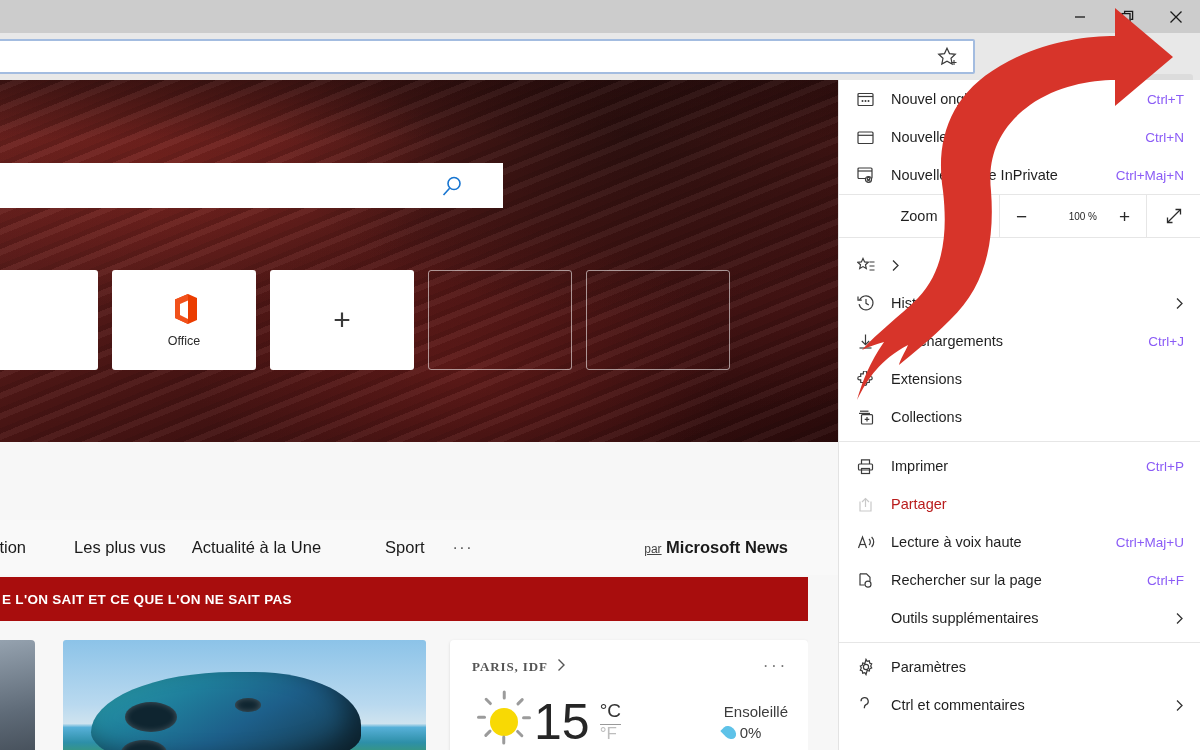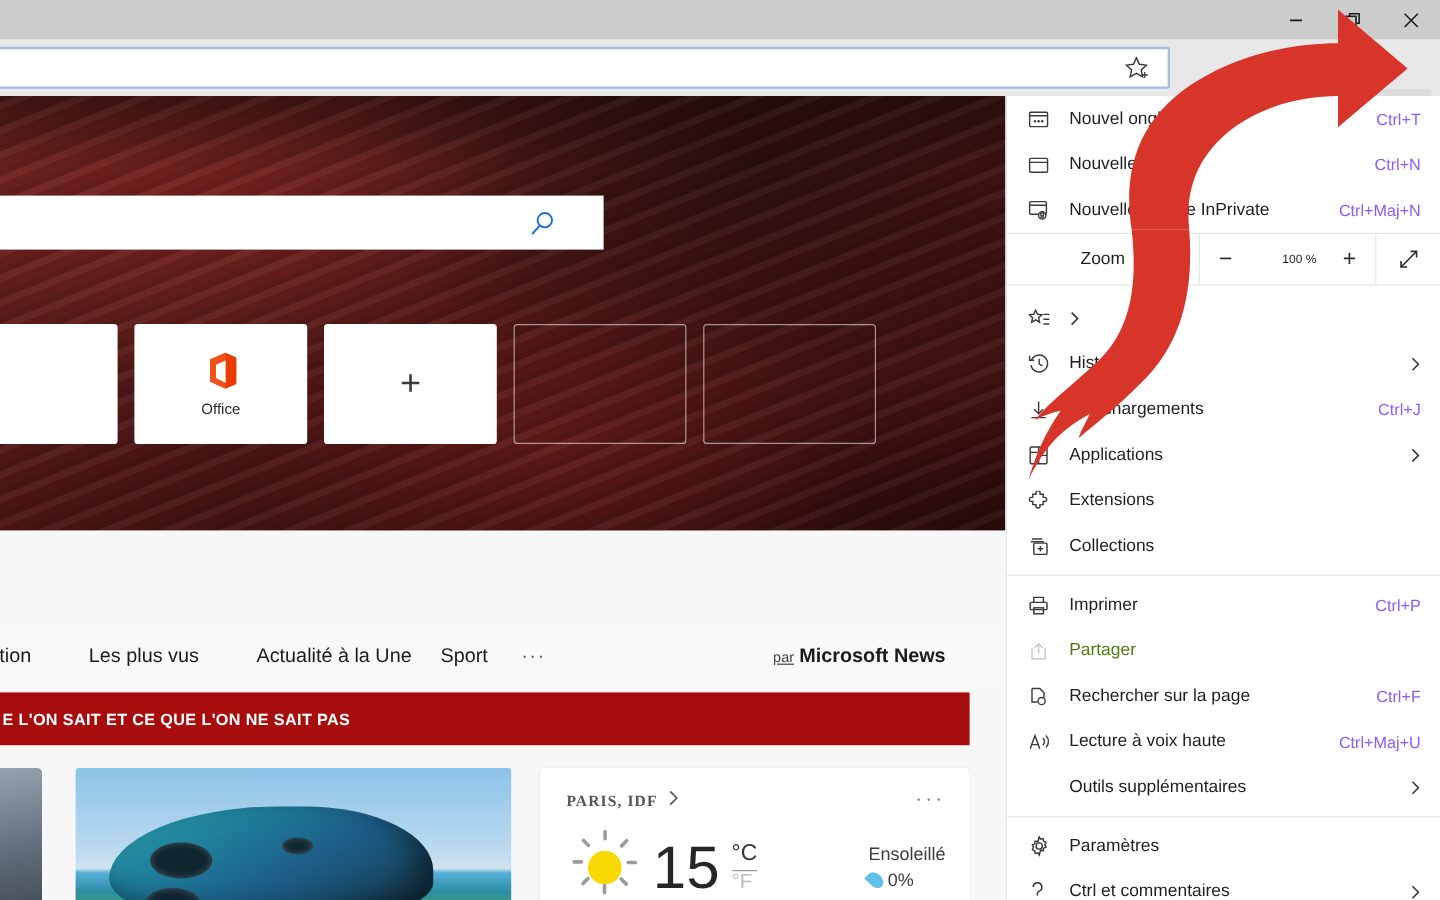--- a/index.html
+++ b/index.html
@@ -150,21 +150,21 @@
     box-shadow: 0 1px 3px rgba(0,0,0,.13);
   }
   .wc-top { display: flex; align-items: center; padding: 18px 20px 0 22px; font-family: Liberation Serif, serif; }
   .wc-city { font-size: 13px; letter-spacing: .9px; color: #555; font-weight: 600; }
   .wc-chev { margin-left: 8px; color: #555; }
   .wc-dots { margin-left: auto; color: #767676; font-size: 16px; letter-spacing: 3px; }
   .wc-body { display: flex; align-items: center; padding: 18px 20px 0 26px; }
   .sun { width: 56px; height: 56px; position: relative; flex: 0 0 auto; }
   .sun-core { position: absolute; left: 14px; top: 14px; width: 28px; height: 28px; border-radius: 50%; background: #f8d904; }
   .sun-ray { position: absolute; left: 50%; top: 50%; width: 2.5px; height: 9px; background: #9b9b9b; border-radius: 2px; transform-origin: 50% 0; }
-  .wc-temp { font-size: 50px; color: #262626; font-weight: 300; line-height: 1; margin-left: 12px; }
+  .wc-temp { font-size: 50px; color: #262626; font-weight: 300; line-height: 1; margin-left: 2px; }
   .wc-unit { margin-left: 10px; display: flex; flex-direction: column; line-height: 1.1; }
   .wc-unit .c { font-size: 19px; color: #333; border-bottom: 1.5px solid #999; padding-bottom: 2px; }
   .wc-unit .f { font-size: 17px; color: #bdbdbd; }
   .wc-right { margin-left: auto; text-align: left; }
   .wc-cond { font-size: 15px; color: #3c3c3c; }
   .wc-hum { font-size: 15px; color: #3c3c3c; margin-top: 4px; display: flex; align-items: center; gap: 5px; }
   .drop { width: 11px; height: 15px; background: #5ec2e8; border-radius: 0 50% 50% 50%; transform: rotate(-45deg); display:inline-block; }
   .page-right-edge{
     position:absolute; left:808px; top:550px; width:30px; height:200px; background:#f7f7f7;
   }
@@ -174,21 +174,21 @@
     position: absolute; left: 838px; top: 80px; width: 362px; height: 670px;
     background: #ffffff;
     border-left: 1px solid #e3e3e3;
     z-index: 20;
   }
   .mi {
     height: 38px; display: flex; align-items: center;
     padding: 0 16px 0 18px;
     font-size: 14.5px; color: #1f1f1f;
   }
-  .mi.disabled { color: #4d7c0f; }
+  .mi.disabled { color: #b91c1c; }
   .mi .ico { width: 34px; flex: 0 0 34px; display: flex; align-items: center; color: #3b3b3b; }
   .mi.disabled .ico { color: #c9c9c9; }
   .mi .lbl { flex: 1; }
   .mi .acc { color: #8b5cf6; font-size: 13.5px; margin-left: 8px; }
   .mi .chev { color: #333; display: flex; align-items: center; }
   .mi .ind { width: 34px; flex: 0 0 34px; }
   .sep { height: 1px; background: #e6e6e6; margin: 5px 0; }
 
   .zoomrow {
     height: 44px; display: flex; align-items: center;
@@ -283,22 +283,22 @@
       <div class="tile">
         <div class="plus-glyph">+</div>
       </div>
       <div class="tile empty"></div>
       <div class="tile empty"></div>
     </div>
 
     <div class="newsnav">
       <span class="item" style="margin-left:-18px">action</span>
       <span class="item" style="margin-left:48px">Les plus vus</span>
-      <span class="item" style="margin-left:48px">Actualité à la Une</span>
-      <span class="item" style="margin-left:24px">Sport</span>
+      <span class="item" style="margin-left:26px">Actualité à la Une</span>
+      <span class="item" style="margin-left:64px">Sport</span>
       <span class="dots" style="margin-left:28px">···</span>
       <span class="by">
         <span class="small">par</span>
         <span class="brand">Microsoft News</span>
       </span>
     </div>
 
     <div class="banner">
       <span class="banner-text">E L'ON SAIT ET CE QUE L'ON NE SAIT PAS</span>
     </div>
@@ -444,36 +444,20 @@
             <path d="M4.8 8 L8.5 11.7 L12.2 8"></path>
             <path d="M2.5 15 h12"></path>
         </svg>
       </span>
       <span class="lbl">Téléchargements</span>
       <span class="acc">Ctrl+J</span>
     </div>
     <div class="mi">
       <span class="ico">
         <svg width="17" height="17" viewBox="0 0 17 17" fill="none" stroke="#3b3b3b" stroke-width="1.2">
-          <rect x="1.5" y="1.5" width="14" height="14" rx="1"></rect>
-          <path d="M8.5 1.5 v14"></path>
-            <path d="M8.5 8.5 h7"></path>
-            <path d="M1.5 6 h7"></path>
-        </svg>
-      </span>
-      <span class="lbl">Applications</span>
-      <span class="chev">
-        <svg width="9" height="13" viewBox="0 0 9 13" fill="none" stroke="#333" stroke-width="1.3">
-            <path d="M2 1.5 L7 6.5 L2 11.5"></path>
-          </svg>
-      </span>
-    </div>
-    <div class="mi">
-      <span class="ico">
-        <svg width="17" height="17" viewBox="0 0 17 17" fill="none" stroke="#3b3b3b" stroke-width="1.2">
           <path d="M6.3 1.7 a1.7 1.7 0 0 1 3.4 0 v1.2 h2.6 v2.6 h1.2 a1.7 1.7 0 0 1 0 3.4 h-1.2 v2.6 h-2.6 v1.2 a1.7 1.7 0 0 1-3.4 0 v-1.2 H3.7 v-2.6 H2.5 a1.7 1.7 0 0 1 0-3.4 h1.2 V2.9 h2.6z"></path>
         </svg>
       </span>
       <span class="lbl">Extensions</span>
     </div>
     <div class="mi">
       <span class="ico">
         <svg width="18" height="18" viewBox="0 0 18 18" fill="none" stroke="#3b3b3b" stroke-width="1.2">
           <path d="M3 3.2 h8.5"></path>
             <path d="M2 5.4 h11"></path>
@@ -502,40 +486,40 @@
         <svg width="17" height="17" viewBox="0 0 17 17" fill="none" stroke="#c9c9c9" stroke-width="1.2">
           <path d="M3 5.5 V15 h11 V5.5"></path>
             <path d="M8.5 11 V2.5"></path>
             <path d="M5 6 L8.5 2.5 L12 6"></path>
         </svg>
       </span>
       <span class="lbl">Partager</span>
     </div>
     <div class="mi">
       <span class="ico">
-        <svg width="17" height="17" viewBox="0 0 17 17" fill="none" stroke="#3b3b3b" stroke-width="1.2">
-          <path d="M3 1.8 h6.5 l3.5 3.5 v4"></path>
-            <path d="M3 1.8 V13 h4.5"></path>
-          <circle cx="11" cy="12.2" r="3"></circle>
-        </svg>
-      </span>
-      <span class="lbl">Rechercher sur la page</span>
-      <span class="acc">Ctrl+F</span>
-    </div>
-    <div class="mi">
-      <span class="ico">
         <svg width="19" height="17" viewBox="0 0 19 17" fill="none" stroke="#3b3b3b" stroke-width="1.2">
           <path d="M1.5 14 L5.5 3 L9.5 14"></path>
             <path d="M3 10.5 h5"></path>
           <path d="M12 5 a4 4 0 0 1 0 6"></path>
             <path d="M14.6 3 a7 7 0 0 1 0 10"></path>
         </svg>
       </span>
       <span class="lbl">Lecture à voix haute</span>
       <span class="acc">Ctrl+Maj+U</span>
+    </div>
+    <div class="mi">
+      <span class="ico">
+        <svg width="17" height="17" viewBox="0 0 17 17" fill="none" stroke="#3b3b3b" stroke-width="1.2">
+          <path d="M3 1.8 h6.5 l3.5 3.5 v4"></path>
+            <path d="M3 1.8 V13 h4.5"></path>
+          <circle cx="11" cy="12.2" r="3"></circle>
+        </svg>
+      </span>
+      <span class="lbl">Rechercher sur la page</span>
+      <span class="acc">Ctrl+F</span>
     </div>
     <div class="mi">
       <span class="ind"></span>
       <span class="lbl">Outils supplémentaires</span>
       <span class="chev">
         <svg width="9" height="13" viewBox="0 0 9 13" fill="none" stroke="#333" stroke-width="1.3">
             <path d="M2 1.5 L7 6.5 L2 11.5"></path>
           </svg>
       </span>
     </div>

